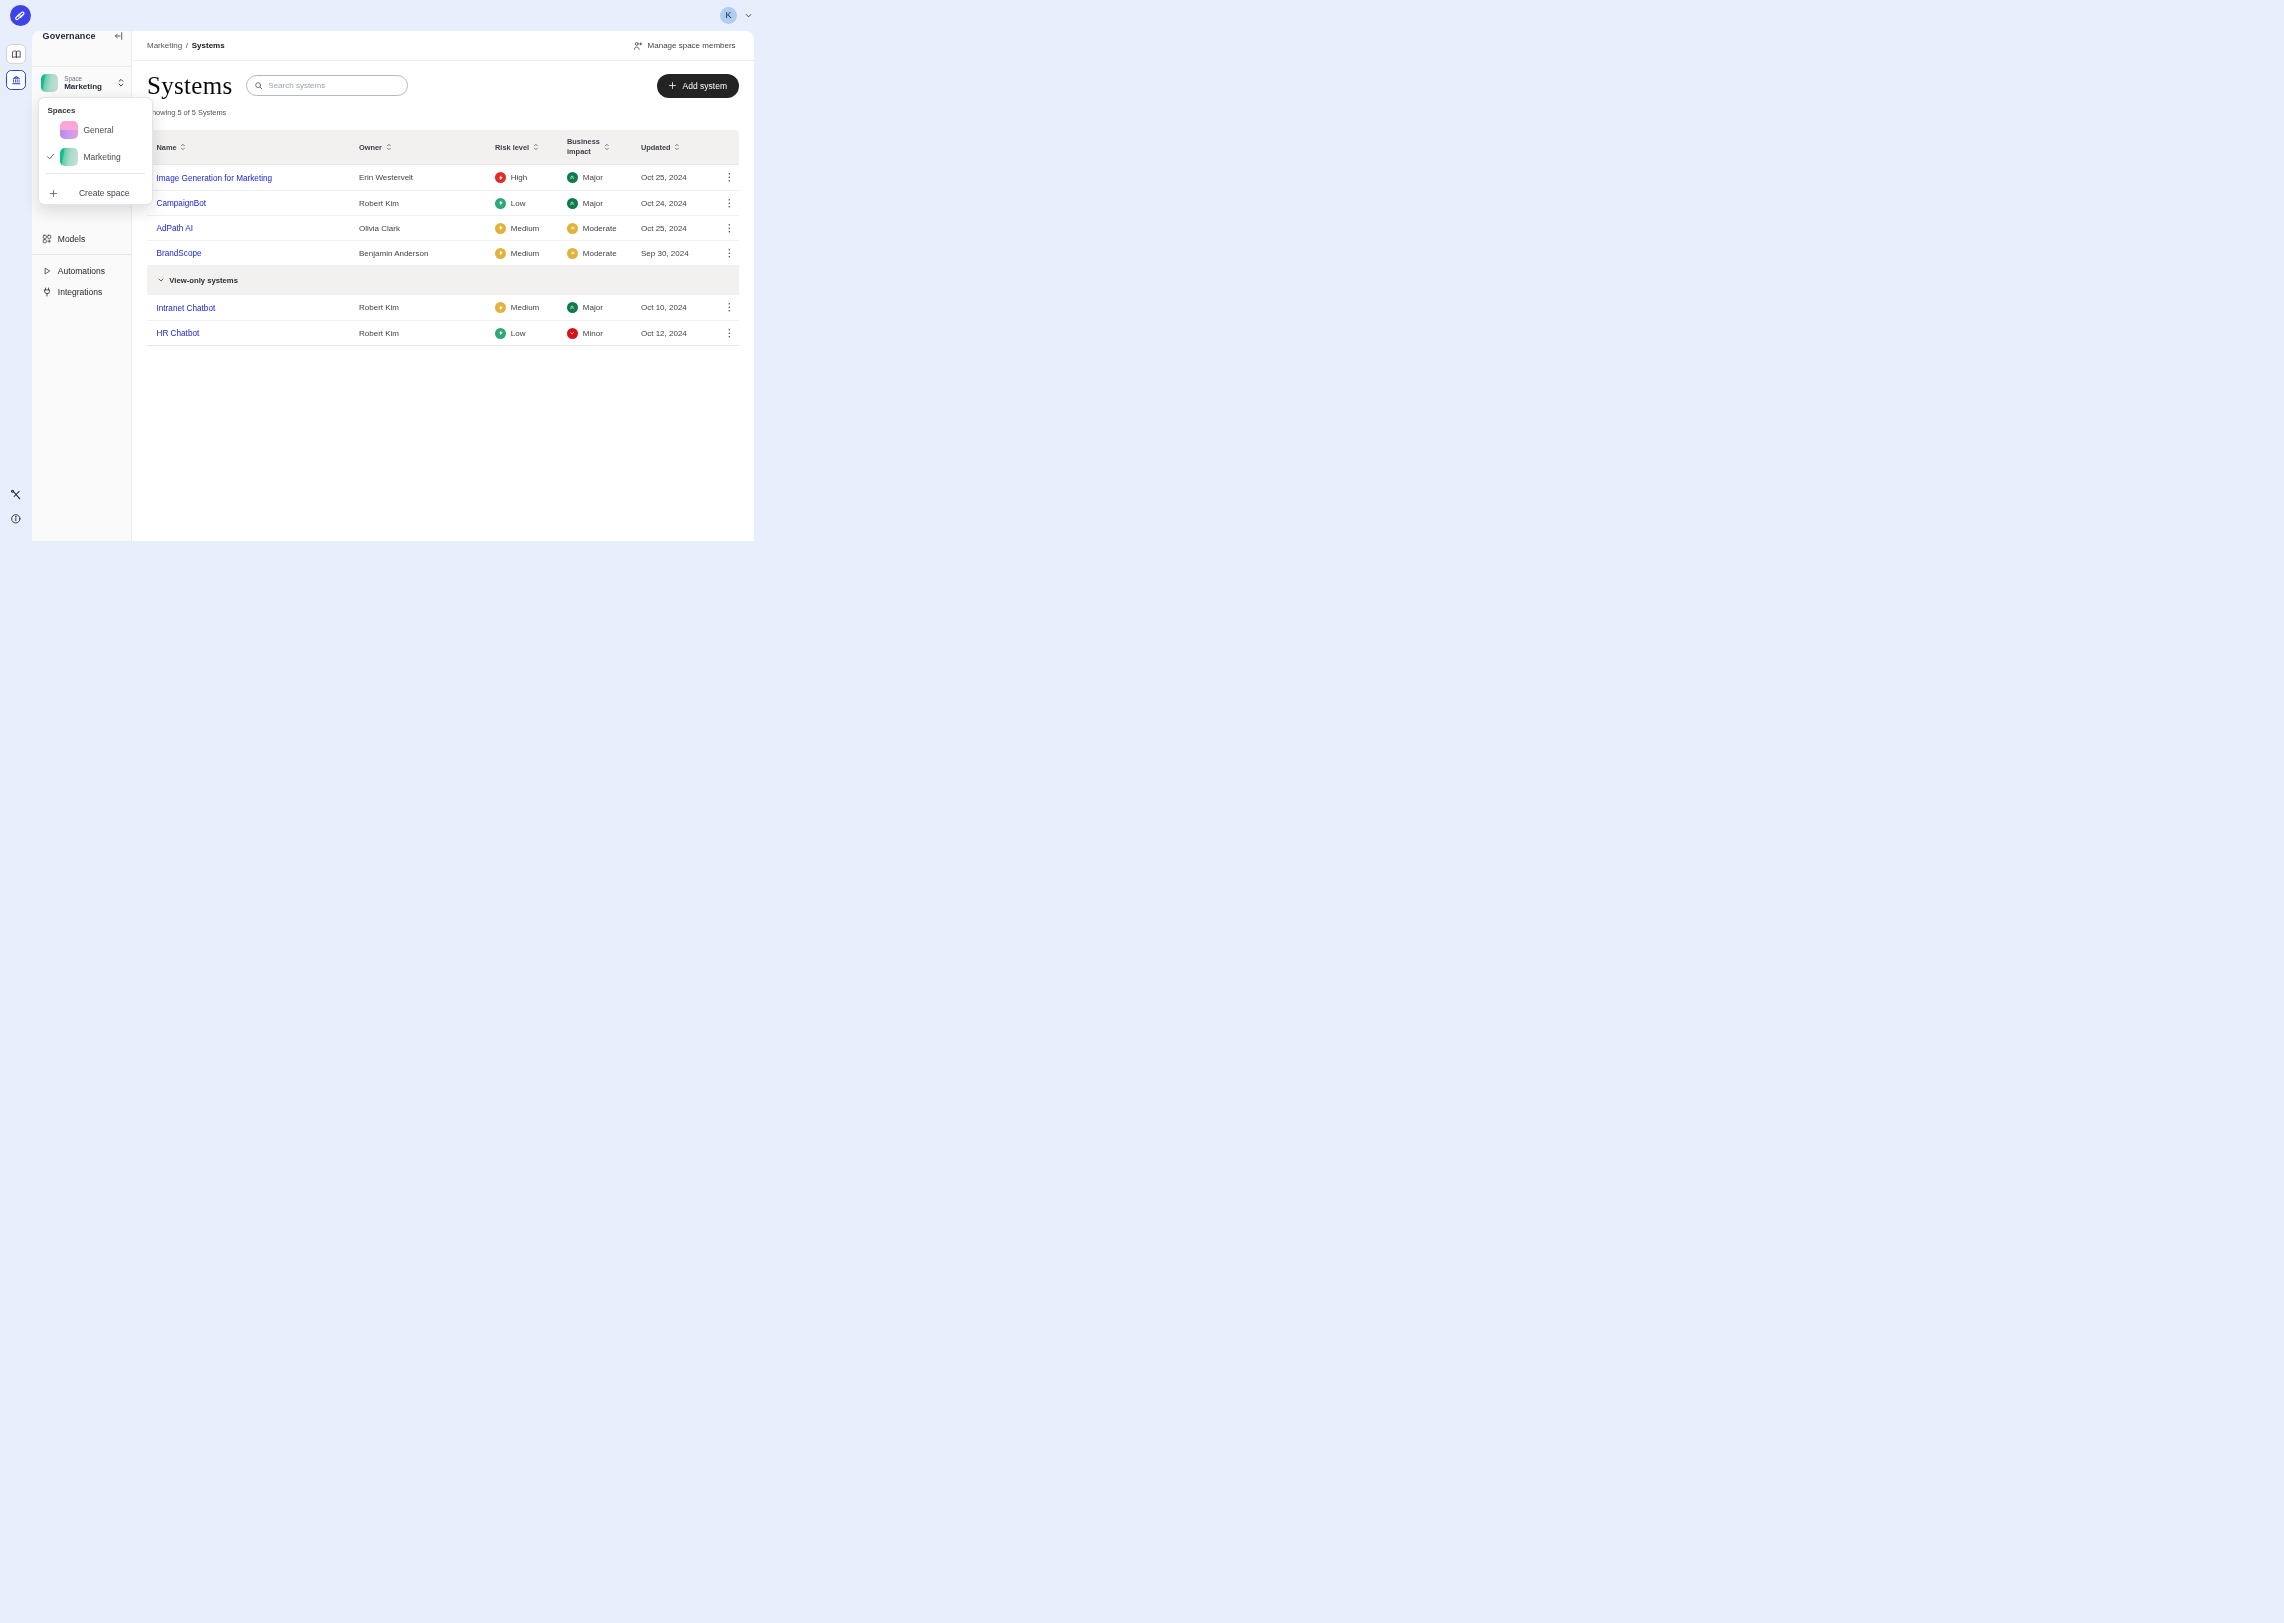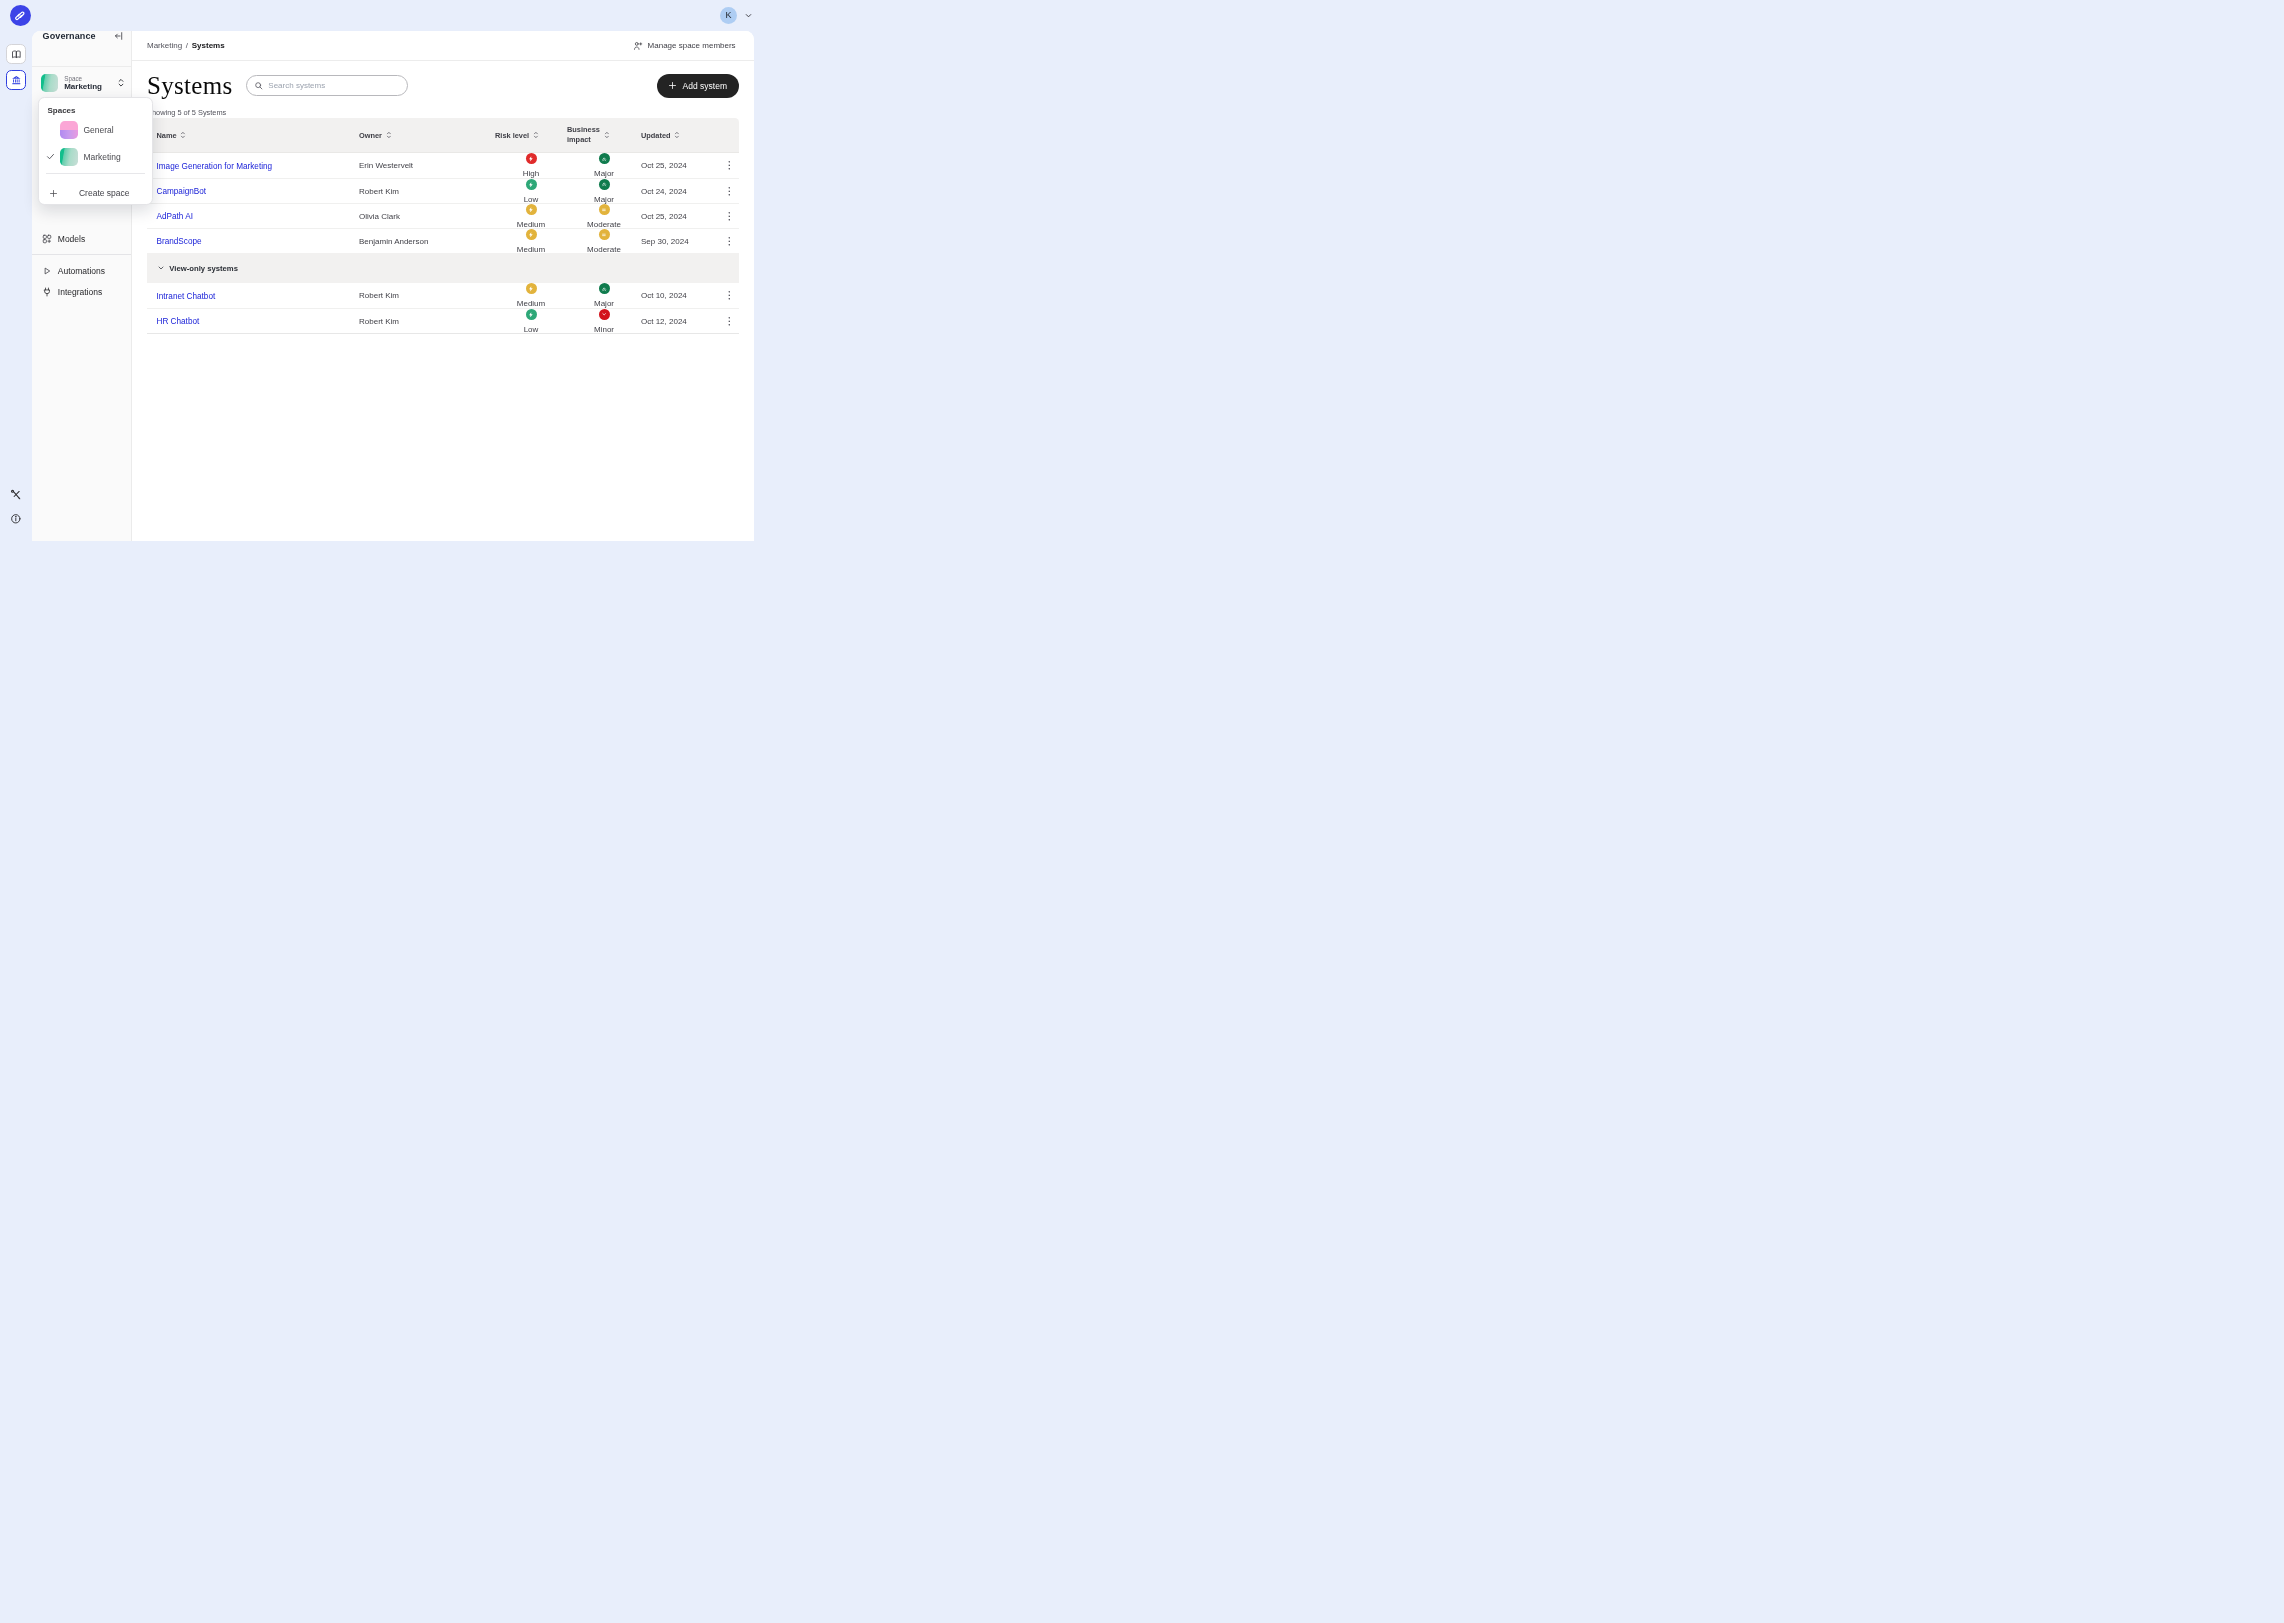--- a/index.html
+++ b/index.html
@@ -56,33 +56,33 @@
   .title-row { display:flex; align-items:center; }
   .page-title { font-family:"Liberation Serif", serif; font-weight:400; font-size:25px; color:#0A0A0A; letter-spacing:0.3px; }
   .search { margin-left:13.2px; width:162px; height:20.6px; border:0.8px solid #B8B8BC; border-radius:528px; display:flex; align-items:center; padding:0 7.4px; gap:4.8px; background:#fff; }
   .search input { border:none; outline:none; font-size:8px; color:#26272B; width:100%; font-family:"Liberation Sans",sans-serif; background:transparent; }
   .search input::placeholder { color:#9CA3AF; }
   .add-btn { margin-left:auto; height:24px; padding:0 11.6px; border-radius:528px; background:#232323; color:#fff; font-size:8.5px; border:none; display:flex; align-items:center; gap:5.3px; cursor:pointer; font-family:"Liberation Sans",sans-serif; }
 
   .showing { margin-top:8.5px; font-size:7.4px; color:#52525B; }
 
   
-  .tbl { margin-top:1px; --cols: 212px 136px 72px 74px 68px 1fr; border-bottom:0.5px solid #E7E7E7; }
+  .tbl { margin-top:13px; --cols: 212px 136px 72px 74px 68px 1fr; border-bottom:0.5px solid #E7E7E7; }
   .thead { display:grid; grid-template-columns:var(--cols); background:#F2F1F0; min-height:35px; align-items:center; border-radius:4.2px 4.2px 0 0; border-bottom:0.5px solid #E9E8E6; }
   .th { display:flex; align-items:center; gap:3.7px; font-size:7.4px; font-weight:700; color:#3F3F46; cursor:pointer; }
   .th:first-child { padding-left:9.5px; }
   .th .wrap { display:inline-block; width:33px; line-height:1.3; }
   .sec-row { display:flex; align-items:center; gap:4.8px; height:30px; padding-left:9.5px; background:#F2F1F0; font-size:7.7px; font-weight:700; color:#2B2F36; cursor:pointer; }
   .sec-row + .row { border-top:none; }
   .row { display:grid; grid-template-columns:var(--cols); height:25px; align-items:center; background:#fff; }
   .row + .row { border-top:0.5px solid #F0F0EF; }
   .cell-name { padding-left:9.5px; }
   .cell-name a { color:#1C23D8; font-size:8.2px; text-decoration:none; cursor:pointer; }
   .cell-owner, .cell-date { font-size:8px; color:#3F3F46; }
-  .badge { display:flex; align-items:center; gap:4.8px; font-size:8px; color:#3F3F46;flex-direction:column; }
+  .badge { display:flex; align-items:center; gap:4.8px; font-size:8px; color:#3F3F46; }
   .dot { width:11px; height:11px; border-radius:50%; display:flex; align-items:center; justify-content:center; flex-shrink:0; }
   .risk-High { background:#E02B2B; }
   .risk-Medium { background:#E2B33C; }
   .risk-Low { background:#2EA878; }
   .imp-Major { background:#0F7B4D; }
   .imp-Moderate { background:#E2B33C; }
   .imp-Minor { background:#D3121B; }
   .cell-kebab { justify-self:end; padding-right:8.5px; cursor:pointer; display:flex; }
 
   

